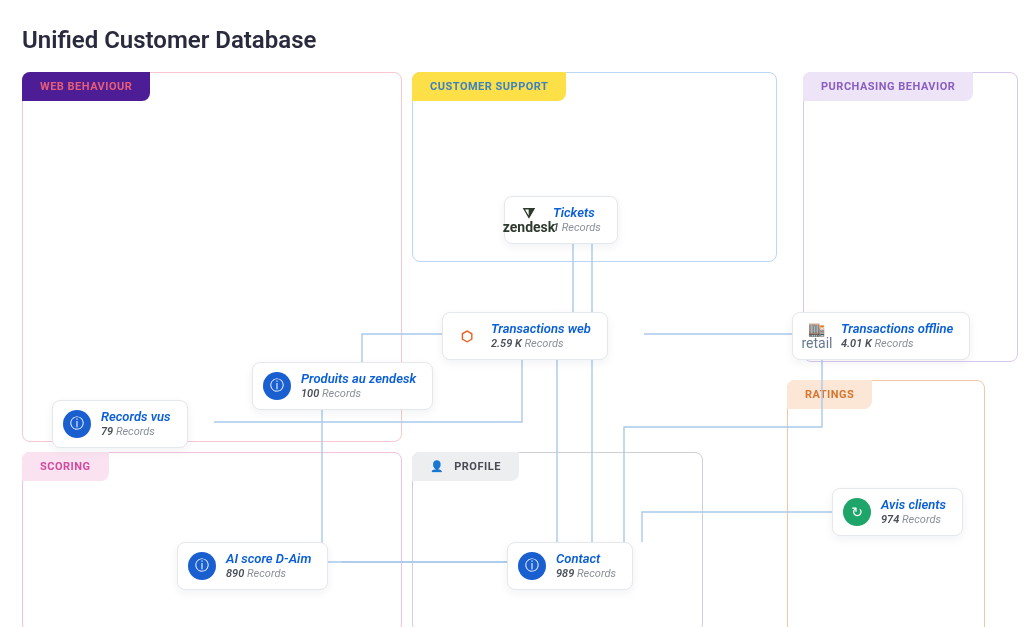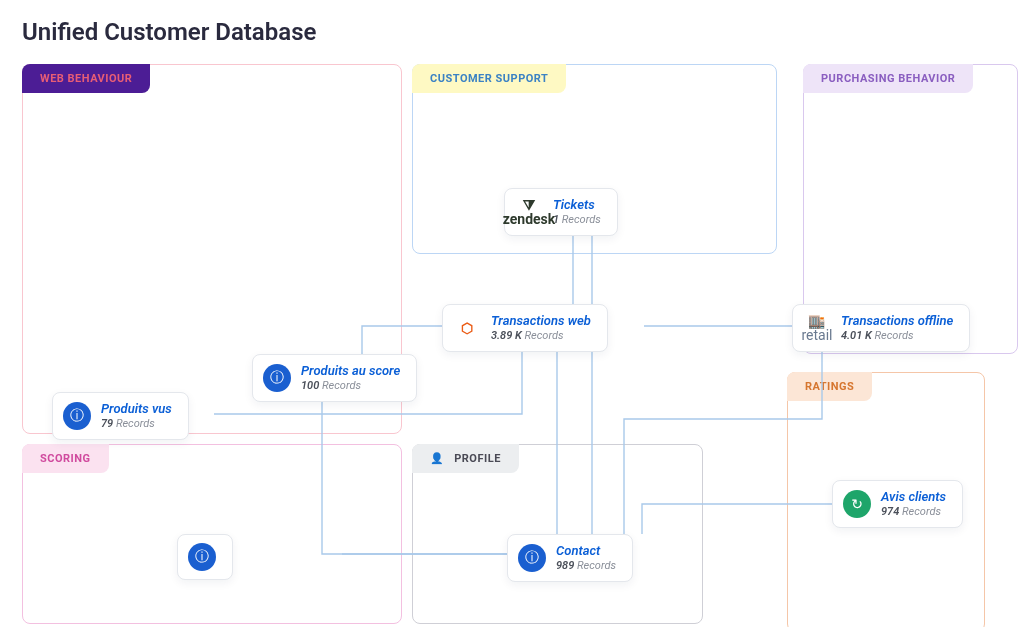--- a/index.html
+++ b/index.html
@@ -6,21 +6,21 @@
   body {
     margin: 0;
     padding: 18px 22px;
     font-family: -apple-system, BlinkMacSystemFont, "Segoe UI", Roboto, sans-serif;
     background: #fff;
     color: #1a1a2e;
   }
   h1 {
     font-size: 24px;
     font-weight: 600;
-    margin: 0 0 18px 0;
+    margin: 8px 0 18px 0;
     color: #2a2a3e;
   }
   .canvas {
     position: relative;
     width: 980px;
     height: 560px;
   }
   .zone {
     position: absolute;
     border: 1px solid;
@@ -37,21 +37,21 @@
     letter-spacing: 0.5px;
     border-radius: 8px 0 8px 0;
     display: flex;
     align-items: center;
     gap: 6px;
   }
   
   .z-web-behaviour { border-color: #f9c6cf; }
   .z-web-behaviour .zone-label { background: #4c1d95; color: #e85d75; }
   .z-customer-support { border-color: #bcd6f5; }
-  .z-customer-support .zone-label { background: #fef9c3; color: #3b82c4; }
+  .z-customer-support .zone-label { background: #fde047; color: #3b82c4; }
   .z-purchasing { border-color: #d9c8ee; }
   .z-purchasing .zone-label { background: #eee4f8; color: #8a5ec0; }
   .z-web-purchases { border-color: #f0e3a8; }
   .z-web-purchases .zone-label { background: #faf3d4; color: #b89b2f; }
   .z-scoring { border-color: #f3c0e0; }
   .z-scoring .zone-label { background: #fbe2f0; color: #d04a9e; }
   .z-profile { border-color: #cfcfd6; }
   .z-profile .zone-label { background: #eceef0; color: #4a4a55; }
   .z-ratings { border-color: #f5c6a8; }
   .z-ratings .zone-label { background: #fce6d6; color: #d6762f; }
@@ -172,53 +172,57 @@
     <span class="txt">
       <span class="name">Tickets</span>
       <span class="meta"><b>1</b> <span>Records</span></span>
     </span>
   </div>
 
   <div class="node" style="left:420px; top:240px;">
     <span class="icon icon-orange">⬡</span>
     <span class="txt">
       <span class="name">Transactions web</span>
-      <span class="meta"><b>3.89 K</b> <span>Records</span></span>
+      <span class="meta"><b>2.59 K</b> <span>Records</span></span>
     </span>
   </div>
 
   <div class="node" style="left:770px; top:240px;">
     <span class="icon icon-retail">
         <span style="font-size:14px">🏬</span>
         <span>retail</span>
       </span>
     <span class="txt">
       <span class="name">Transactions offline</span>
       <span class="meta"><b>4.01 K</b> <span>Records</span></span>
     </span>
   </div>
 
   <div class="node" style="left:230px; top:290px;">
     <span class="icon icon-blue">ⓘ</span>
     <span class="txt">
-      <span class="name">Produits au score</span>
+      <span class="name">Produits au zendesk</span>
       <span class="meta"><b>100</b> <span>Records</span></span>
     </span>
   </div>
 
   <div class="node" style="left:30px; top:328px;">
     <span class="icon icon-blue">ⓘ</span>
     <span class="txt">
-      <span class="name">Produits vus</span>
+      <span class="name">Records vus</span>
       <span class="meta"><b>79</b> <span>Records</span></span>
     </span>
   </div>
 
   <div class="node" style="left:155px; top:470px;">
     <span class="icon icon-blue">ⓘ</span>
+    <span class="txt">
+      <span class="name">AI score D-Aim</span>
+      <span class="meta"><b>890</b> <span>Records</span></span>
+    </span>
   </div>
 
   <div class="node" style="left:485px; top:470px;">
     <span class="icon icon-blue">ⓘ</span>
     <span class="txt">
       <span class="name">Contact</span>
       <span class="meta"><b>989</b> <span>Records</span></span>
     </span>
   </div>
 

